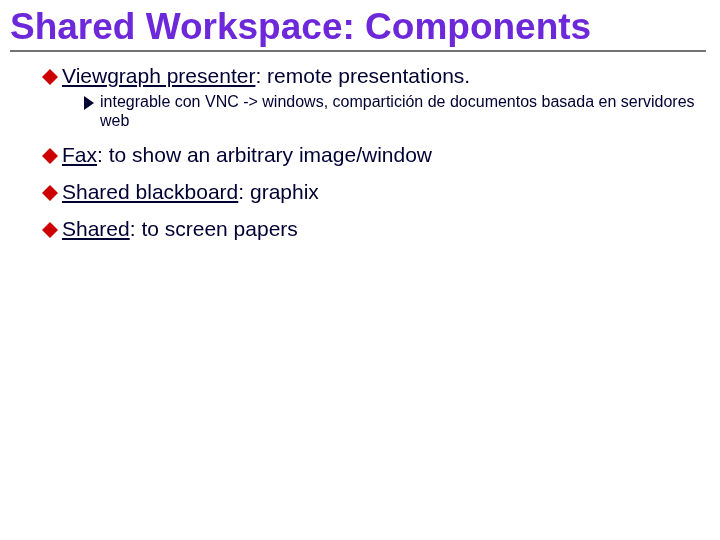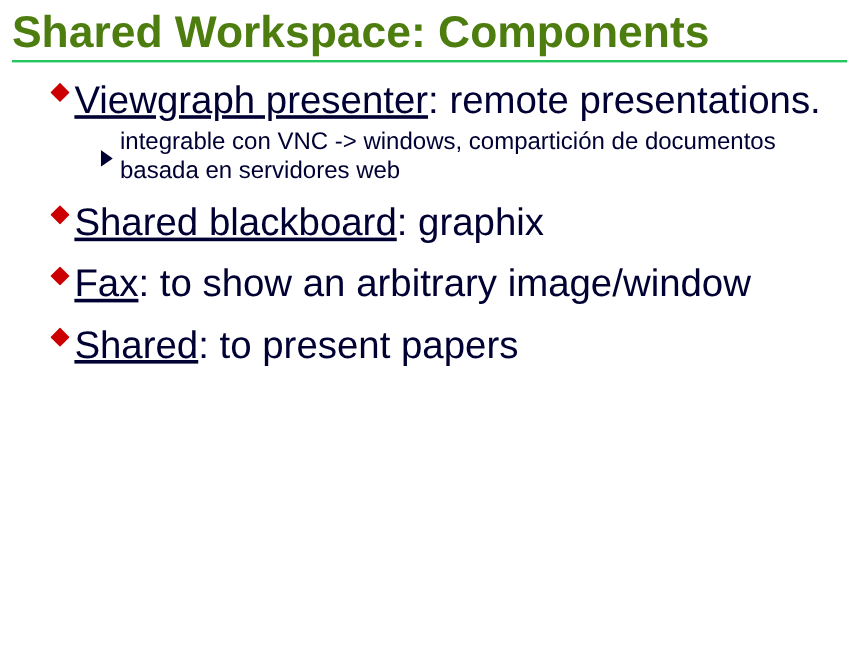--- a/index.html
+++ b/index.html
@@ -1,23 +1,23 @@
 <!DOCTYPE html>
 <html><head>
 <meta charset="utf-8">
 <style>
   html,body{margin:0;padding:0;width:720px;height:540px;background:#fff;font-family:Arial,Helvetica,sans-serif;color:#000033;}
   .slide{padding:6px 14px 10px 14px;box-sizing:border-box;}
-  .title{font-size:37px;font-weight:bold;color:#4d7c0f;border-bottom:2px solid #22c55e;padding-bottom:2px;margin:0 0 6px -4px;letter-spacing:0px;}
-  .bullet{display:flex;align-items:flex-start;margin:11px 0 0 28px;font-size:32px;line-height:1.25;}
+  .title{font-size:37px;font-weight:bold;color:#6d28d9;border-bottom:2px solid #737373;padding-bottom:2px;margin:0 0 6px -4px;letter-spacing:0px;}
+  .bullet{display:flex;align-items:flex-start;margin:11px 0 0 28px;font-size:21px;line-height:1.25;}
   .bullet .diamond{flex:0 0 auto;width:16px;height:16px;margin-top:6px;margin-right:4px;}
   .bullet .diamond svg{display:block;}
   .bullet .text{flex:1 1 auto;}
   .bullet .text .term{text-decoration:underline;}
-  .sub{display:flex;align-items:center;margin:3px 0 0 70px;font-size:20px;line-height:1.2;}
+  .sub{display:flex;align-items:flex-start;margin:3px 0 0 70px;font-size:16px;line-height:1.2;}
   .sub .tri{flex:0 0 auto;width:12px;height:14px;margin-top:4px;margin-right:4px;}
   .sub .tri svg{display:block;}
 </style>
 </head>
 <body>
 
 <div class="slide">
   <div class="title">Shared Workspace: Components</div>
 
   <div class="bullet">
@@ -39,33 +39,33 @@
     <span>integrable con VNC -&gt; windows, compartición de documentos basada en servidores web</span>
   </div>
 
 
   <div class="bullet">
     <span class="diamond">
         <svg width="16" height="16">
           <polygon points="8,0 16,8 8,16 0,8" fill="#cc0000"></polygon>
         </svg>
       </span>
+    <span class="text"><span class="term">Fax</span><span>: to show an arbitrary image/window</span></span>
+  </div>
+
+  <div class="bullet">
+    <span class="diamond">
+        <svg width="16" height="16">
+          <polygon points="8,0 16,8 8,16 0,8" fill="#cc0000"></polygon>
+        </svg>
+      </span>
     <span class="text"><span class="term">Shared blackboard</span><span>: graphix</span></span>
   </div>
 
   <div class="bullet">
     <span class="diamond">
         <svg width="16" height="16">
           <polygon points="8,0 16,8 8,16 0,8" fill="#cc0000"></polygon>
         </svg>
       </span>
-    <span class="text"><span class="term">Fax</span><span>: to show an arbitrary image/window</span></span>
-  </div>
-
-  <div class="bullet">
-    <span class="diamond">
-        <svg width="16" height="16">
-          <polygon points="8,0 16,8 8,16 0,8" fill="#cc0000"></polygon>
-        </svg>
-      </span>
-    <span class="text"><span class="term">Shared</span><span>: to present papers</span></span>
+    <span class="text"><span class="term">Shared</span><span>: to screen papers</span></span>
   </div>
 </div>
 
 </body></html>

